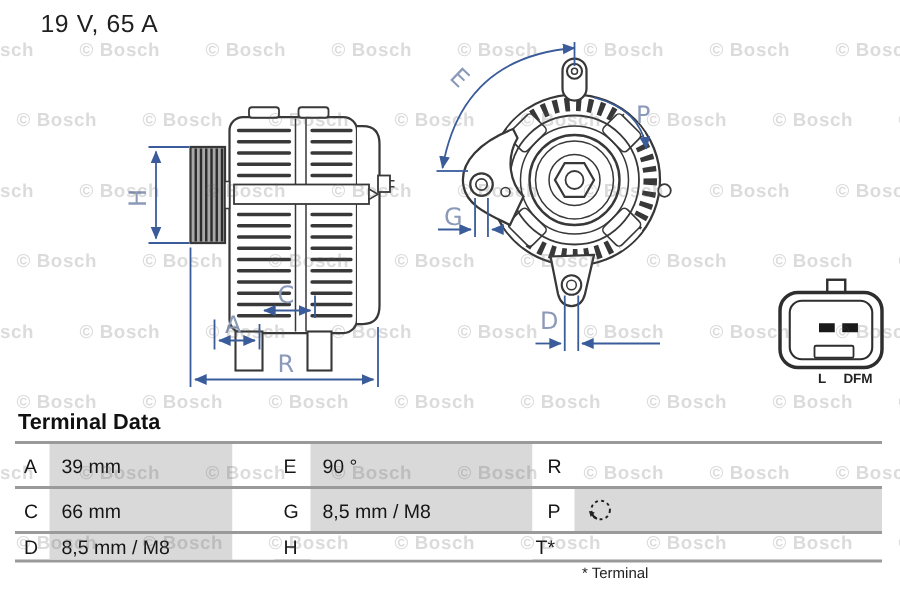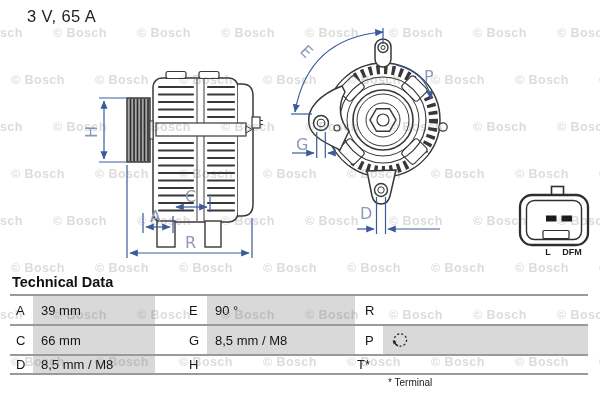--- a/index.html
+++ b/index.html
@@ -53,21 +53,21 @@
   .td-spacer{height:100%;background:#fff;}
   #td-footnote{
     position:absolute;left:388px;top:377px;z-index:10;
     font-size:10px;color:#222;
   }
   .rot-icon{display:inline-block;}
 </style>
 </head>
 <body>
 
-<div id="spec-title">3 V, 65 A</div>
+<div id="spec-title">19 V, 65 A</div>
 
 <svg id="drawing-svg" width="600" height="278" viewBox="0 0 600 278">
   <defs>
     <marker id="arr" orient="auto" markerWidth="9" markerHeight="8" refX="6.5" refY="3">
       <path d="M0,0 L7,3 L0,6 Z" fill="#3a5c9b"></path>
     </marker>
     <marker id="arrS" orient="auto-start-reverse" markerWidth="9" markerHeight="8" refX="6.5" refY="3">
       <path d="M0,0 L7,3 L0,6 Z" fill="#3a5c9b"></path>
     </marker>
   </defs>
@@ -193,21 +193,21 @@
     <rect x="520" y="195" width="68" height="50" rx="12" stroke-width="2.3" fill="#ffffff"></rect>
     <rect x="526.5" y="200.5" width="55" height="39" rx="8" stroke-width="1.4"></rect>
     <rect x="546" y="215.5" width="10.5" height="6" fill="#1a1a1a" stroke="none"></rect>
     <rect x="561.5" y="215.5" width="10.5" height="6" fill="#1a1a1a" stroke="none"></rect>
     <rect x="543" y="230.5" width="26" height="8" rx="1" stroke-width="1.2"></rect>
   </g>
   <text class="pinlabel" x="548" y="255" text-anchor="middle">L</text>
   <text class="pinlabel" x="572" y="255" text-anchor="middle">DFM</text>
 </svg>
 
-<div id="td-heading">Technical Data</div>
+<div id="td-heading">Terminal Data</div>
 
 <div id="td-table">
   <div class="td-row r1">
     <div class="td-key">A</div>
     <div class="td-val">39 mm</div>
     <div class="td-spacer"></div>
     <div class="td-key">E</div>
     <div class="td-val">90 °</div>
     <div class="td-spacer"></div>
     <div class="td-key k3">R</div>

